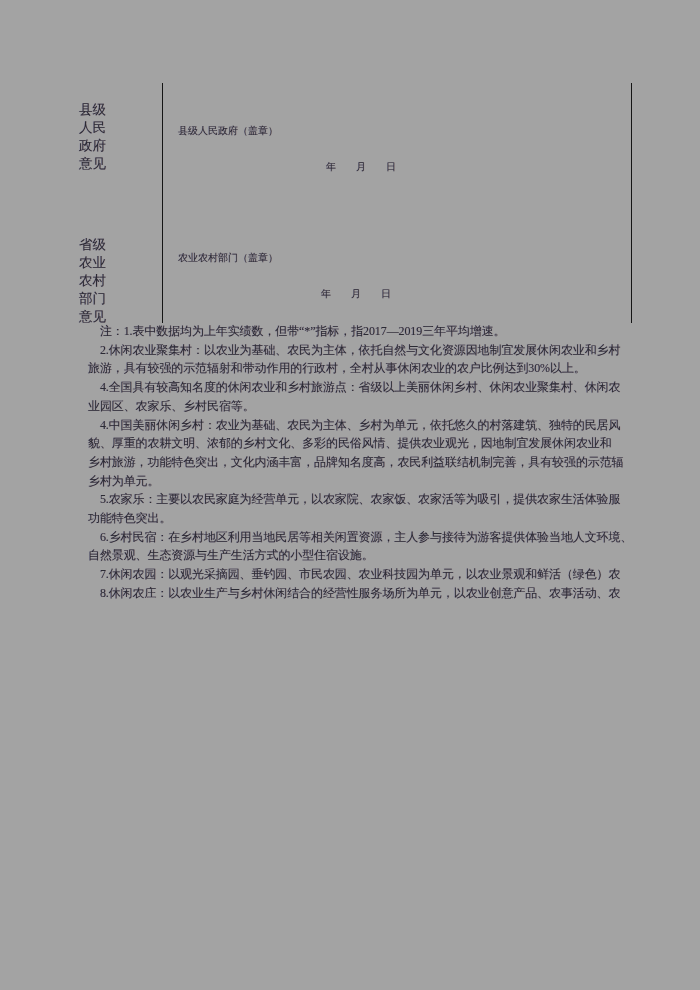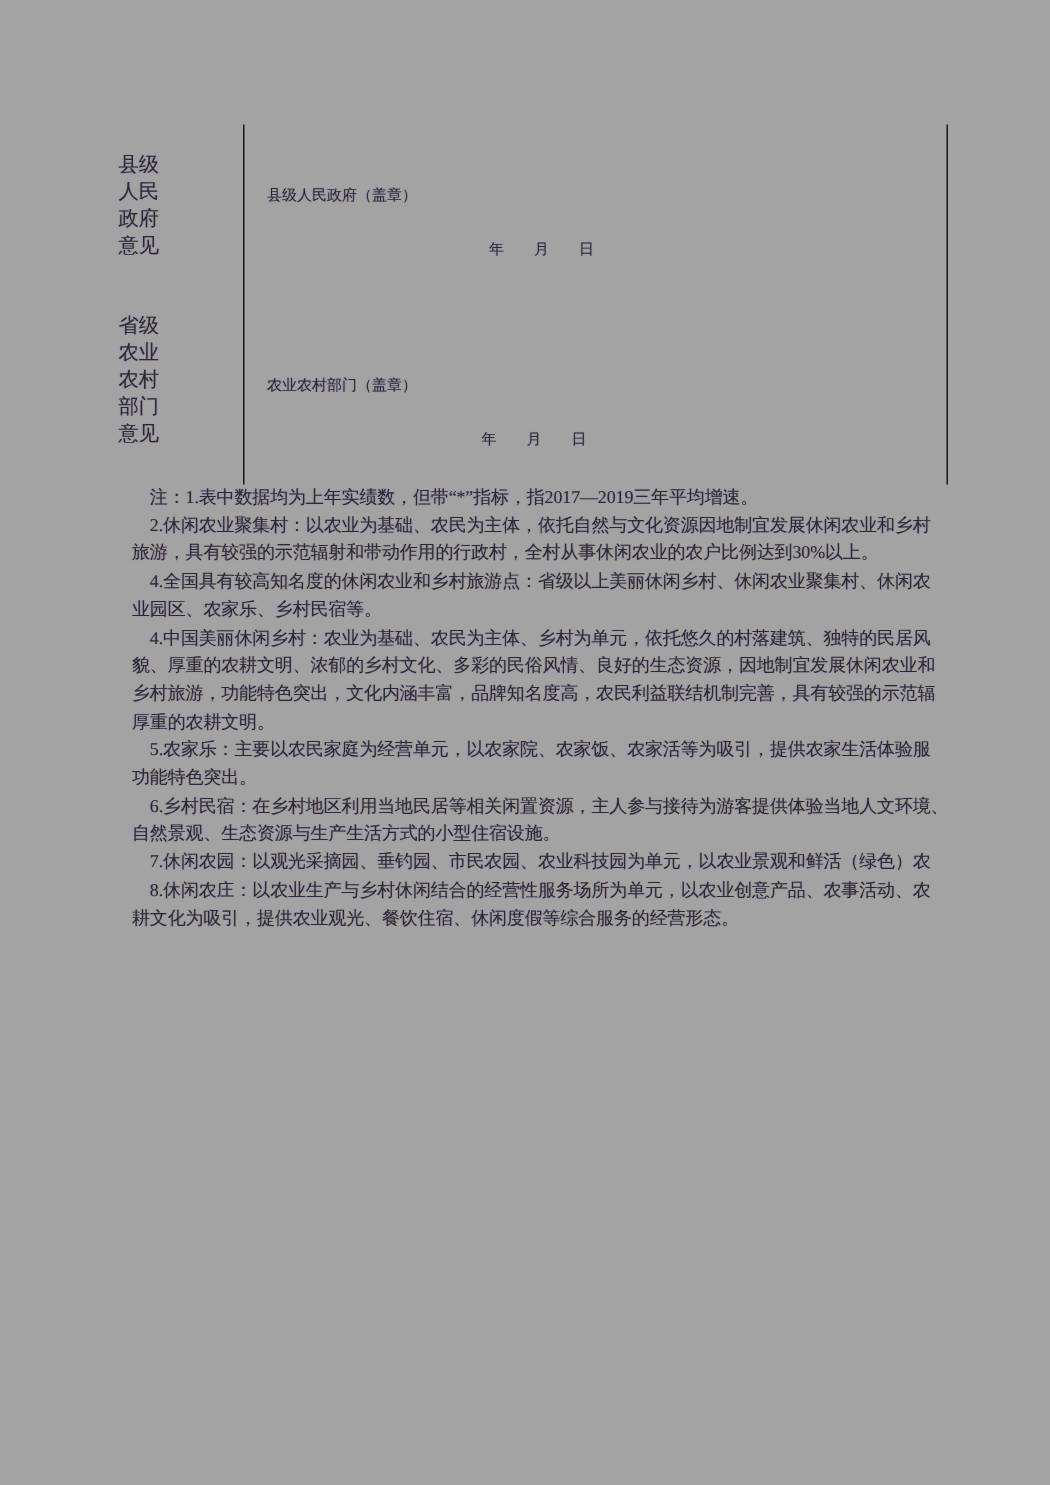--- a/index.html
+++ b/index.html
@@ -29,21 +29,21 @@
   .row-label {
     position: absolute;
     left: 79px;
     width: 28px;
     font-size: 13.5px;
     line-height: 18px;
     word-break: break-all;
     white-space: normal;
   }
   #row1-label { top: 101px; }
-  #row2-label { top: 208px; }
+  #row2-label { top: 236px; }
 
   .cell-text {
     position: absolute;
     font-size: 10px;
     line-height: 14px;
     white-space: pre;
   }
   #row1-signer { left: 178px; top: 124px; }
   #row1-date   { left: 326px; top: 160px; }
   #row2-signer { left: 178px; top: 251px; }
@@ -83,25 +83,24 @@
 
   <div class="cell-text" id="row2-date">年　　月　　日</div>
 
   <div class="notes">
       <div class="note-line">　注：1.表中数据均为上年实绩数，但带“*”指标，指2017—2019三年平均增速。</div>
       <div class="note-line">　2.休闲农业聚集村：以农业为基础、农民为主体，依托自然与文化资源因地制宜发展休闲农业和乡村</div>
       <div class="note-line">旅游，具有较强的示范辐射和带动作用的行政村，全村从事休闲农业的农户比例达到30%以上。</div>
       <div class="note-line">　4.全国具有较高知名度的休闲农业和乡村旅游点：省级以上美丽休闲乡村、休闲农业聚集村、休闲农</div>
       <div class="note-line">业园区、农家乐、乡村民宿等。</div>
       <div class="note-line">　4.中国美丽休闲乡村：农业为基础、农民为主体、乡村为单元，依托悠久的村落建筑、独特的民居风</div>
-      <div class="note-line">貌、厚重的农耕文明、浓郁的乡村文化、多彩的民俗风情、良好的生态资源，因地制宜发展休闲农业和</div>
+      <div class="note-line">貌、厚重的农耕文明、浓郁的乡村文化、多彩的民俗风情、提供农业观光，因地制宜发展休闲农业和</div>
       <div class="note-line">乡村旅游，功能特色突出，文化内涵丰富，品牌知名度高，农民利益联结机制完善，具有较强的示范辐</div>
-      <div class="note-line">厚重的农耕文明。</div>
+      <div class="note-line">乡村为单元。</div>
       <div class="note-line">　5.农家乐：主要以农民家庭为经营单元，以农家院、农家饭、农家活等为吸引，提供农家生活体验服</div>
       <div class="note-line">功能特色突出。</div>
       <div class="note-line">　6.乡村民宿：在乡村地区利用当地民居等相关闲置资源，主人参与接待为游客提供体验当地人文环境、</div>
       <div class="note-line">自然景观、生态资源与生产生活方式的小型住宿设施。</div>
       <div class="note-line">　7.休闲农园：以观光采摘园、垂钓园、市民农园、农业科技园为单元，以农业景观和鲜活（绿色）农</div>
       <div class="note-line">　8.休闲农庄：以农业生产与乡村休闲结合的经营性服务场所为单元，以农业创意产品、农事活动、农</div>
-      <div class="note-line">耕文化为吸引，提供农业观光、餐饮住宿、休闲度假等综合服务的经营形态。</div>
     </div>
 
 </div>
 
 </body></html>

